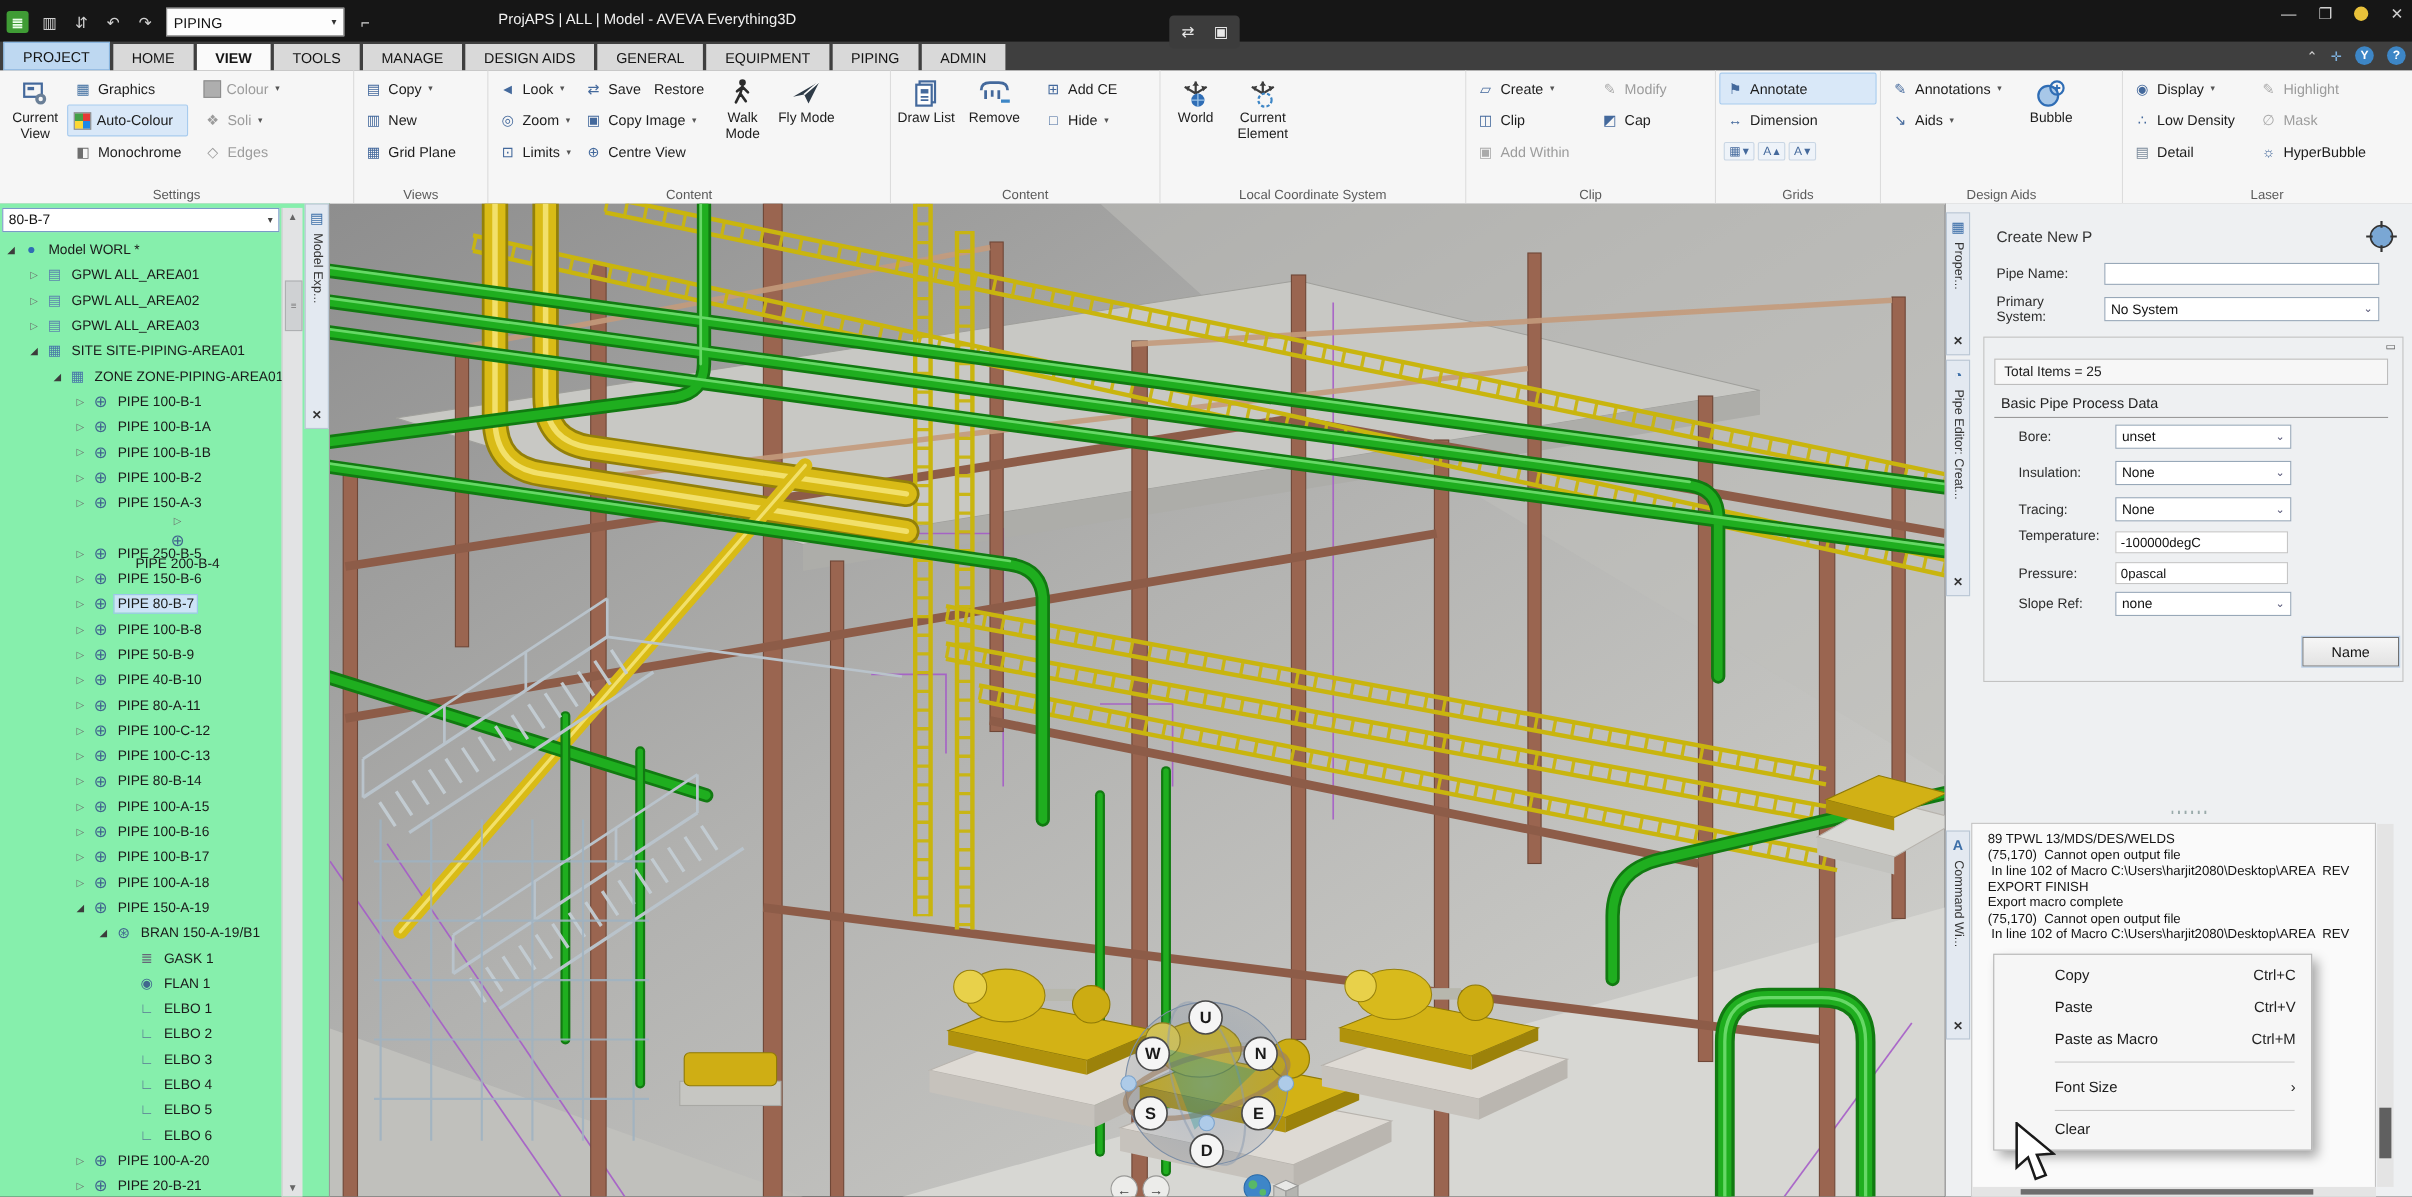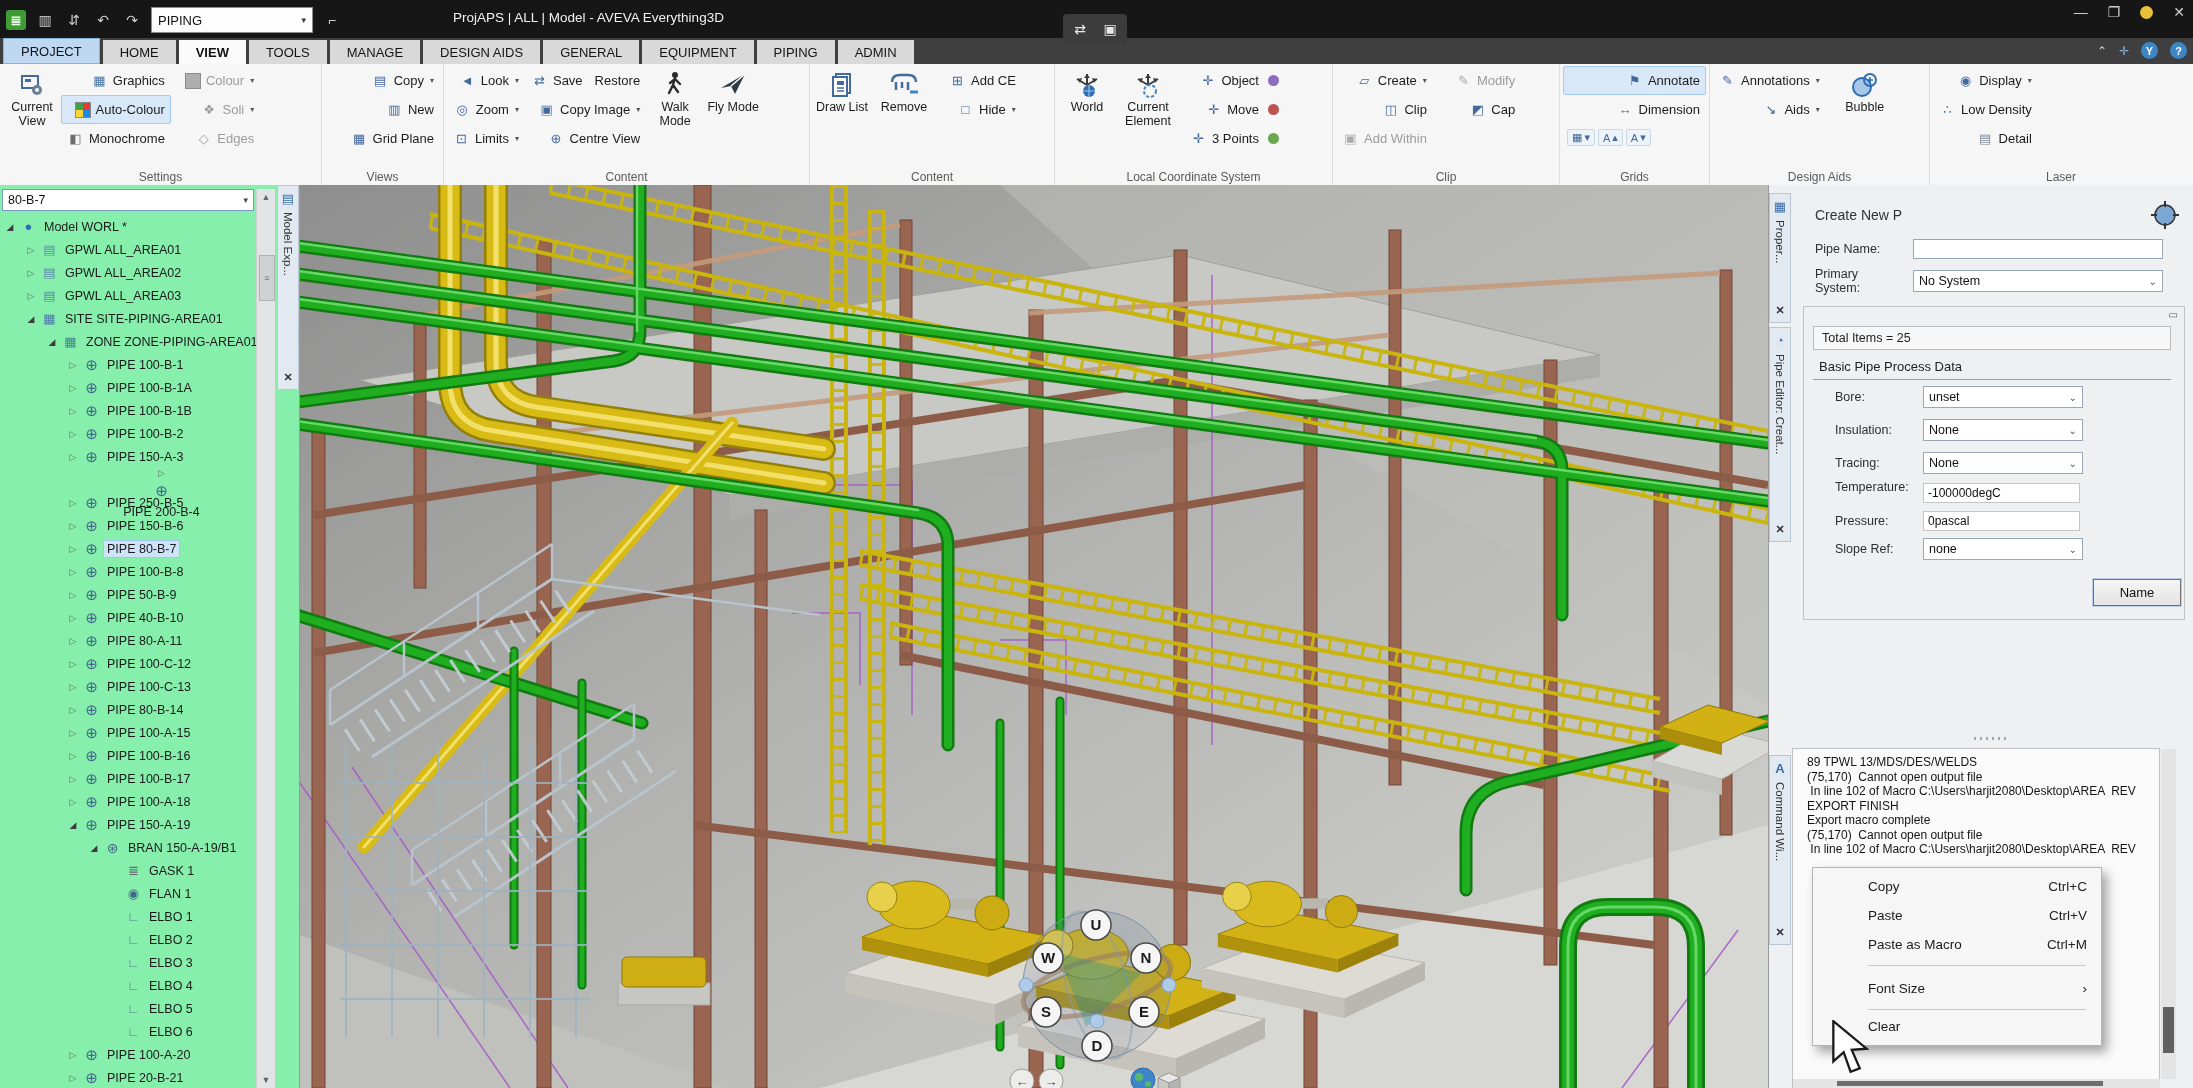--- a/index.html
+++ b/index.html
@@ -25,21 +25,21 @@
   .tab.t-active{background:#fafafa;font-weight:bold;}
   #tabicons{position:absolute;right:6px;top:42px;display:flex;gap:12px;align-items:center;z-index:5;}
   #tabicons .ci{font-size:12px;color:#cfcfcf;}
   .bluecirc{width:17px;height:17px;border-radius:50%;background:#3d86c6;color:#fff;font-size:11px;display:flex;align-items:center;justify-content:center;font-weight:bold;}
   
   #ribbon{left:0;top:64px;width:2193px;height:121px;background:#f6f6f6;border-bottom:1px solid #b9b9b9;display:flex;}
   .rgroup{position:relative;border-right:1px solid #dcdcdc;padding:2px 3px 16px 3px;box-sizing:border-box;}
   .glabel{position:absolute;bottom:1px;left:0;right:0;text-align:center;font-size:12px;color:#5a5a5a;white-space:nowrap;}
   .gflex{display:flex;height:100%;}
   .rcol{display:flex;flex-direction:column;}
-  .sbtn{display:flex;align-items:center;height:27px;gap:5px;padding:0 5px;font-size:13px;color:#1c1c1c;white-space:nowrap;border:1px solid transparent;border-radius:2px;justify-content:flex-end;}
+  .sbtn{display:flex;align-items:center;height:27px;gap:5px;padding:0 5px;font-size:13px;color:#1c1c1c;white-space:nowrap;border:1px solid transparent;border-radius:2px;}
   .sbtn .caret{font-size:8px;color:#555;margin-left:1px;}
   .sbtn.hl{background:#d9e8f8;border-color:#a7cbee;}
   .sbtn.dis{color:#9c9c9c;}
   .sbtn.dis .ic{color:#aaa !important;}
   .bbtn{width:58px;display:flex;flex-direction:column;align-items:center;text-align:center;font-size:12.5px;line-height:14px;color:#1c1c1c;padding-top:4px;cursor:default;}
   .bbtn .bic{height:30px;display:flex;align-items:center;justify-content:center;}
   .ic{width:17px;height:17px;display:inline-flex;align-items:center;justify-content:center;font-size:13px;color:#44699c;flex:none;}
   .ic.quad{width:14px;height:14px;border:1px solid #888;background:conic-gradient(#e53935 0 25%,#1e88e5 0 50%,#fdd835 0 75%,#43a047 0);}
   .ic.swatch{width:14px;height:14px;background:#aeaeae;border:1px solid #8d8d8d;}
   .ball{width:11px;height:11px;border-radius:50%;margin-left:4px;flex:none;}
@@ -379,37 +379,20 @@
       <div class="bbtn" style="width:64px">
         <span class="bic">
           <svg width="28" height="28" viewBox="0 0 28 28">
               <path d="M14 14 L14 3 M14 14 L4 8 M14 14 L24 8" stroke="#3c3c3c" stroke-width="2" fill="none"></path>
               <path d="M14 3 l-3 4 h6 Z M4 8 l5 -1 l-2 5 Z M24 8 l-5 -1 l2 5 Z" fill="#3c3c3c"></path>
               <circle cx="16" cy="20" r="6" fill="none" stroke="#3d86c6" stroke-width="2" stroke-dasharray="3 2"></circle>
             </svg>
         </span>
         <span>Current Element</span>
       </div>
-      <div class="rcol" style="margin-left:4px">
-        <div class="sbtn">
-            <span class="ic" data-icon="axes"></span>
-            <span>Object</span>
-            <span class="ball p"></span>
-          </div>
-        <div class="sbtn">
-            <span class="ic" data-icon="axes"></span>
-            <span>Move</span>
-            <span class="ball r"></span>
-          </div>
-        <div class="sbtn">
-            <span class="ic" data-icon="axes"></span>
-            <span>3 Points</span>
-            <span class="ball g"></span>
-          </div>
-      </div>
     </div>
     <div class="glabel">Local Coordinate System</div>
   </div>
 
   <div class="rgroup" style="width:227px">
     <div class="gflex">
       <div class="rcol">
         <div class="sbtn">
             <span class="ic" data-icon="create-clip"></span>
             <span>Create</span>
@@ -493,20 +476,34 @@
             <span>Display</span>
             <span class="caret">▾</span>
           </div>
         <div class="sbtn">
             <span class="ic" data-icon="low-density"></span>
             <span>Low Density</span>
           </div>
         <div class="sbtn">
             <span class="ic" data-icon="detail"></span>
             <span>Detail</span>
+          </div>
+      </div>
+      <div class="rcol" style="margin-left:10px">
+        <div class="sbtn dis">
+            <span class="ic" data-icon="highlight"></span>
+            <span>Highlight</span>
+          </div>
+        <div class="sbtn dis">
+            <span class="ic" data-icon="mask"></span>
+            <span>Mask</span>
+          </div>
+        <div class="sbtn">
+            <span class="ic" data-icon="hyperbubble"></span>
+            <span>HyperBubble</span>
           </div>
       </div>
     </div>
     <div class="glabel">Laser</div>
   </div>
 </div>
 
 <div class="abs" id="leftpanel">
   <div id="treefilter">
     <span>80-B-7</span>

